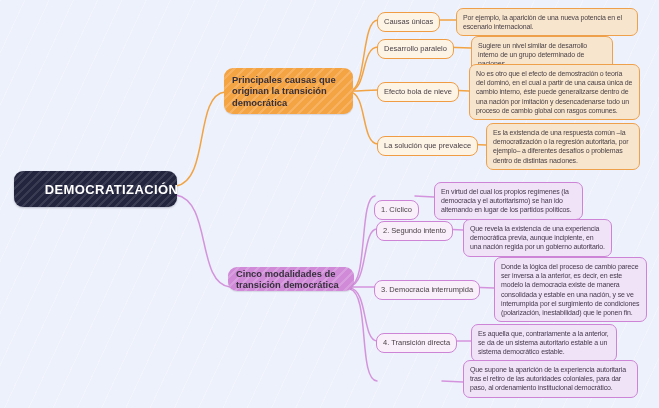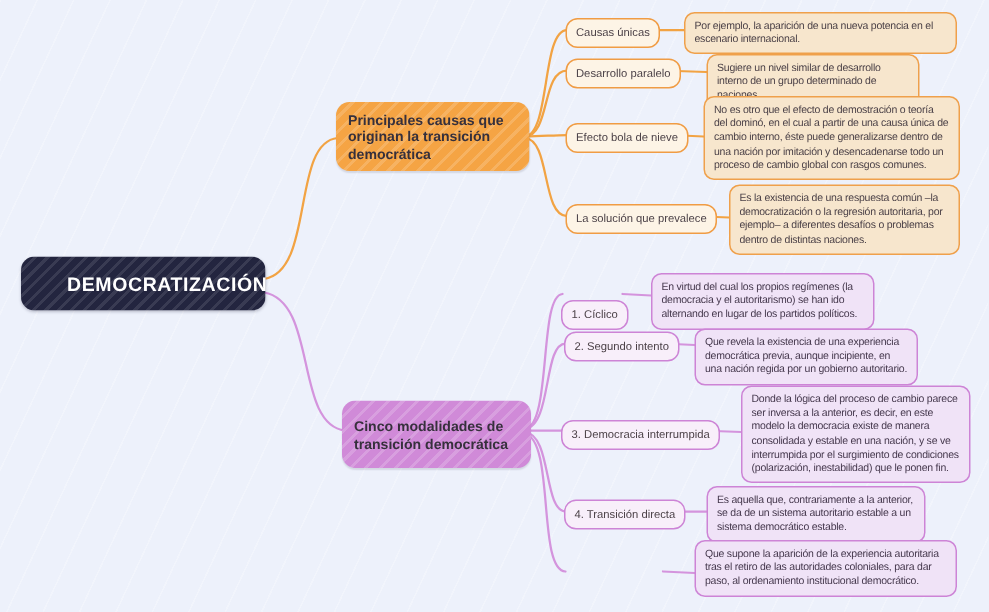--- a/index.html
+++ b/index.html
@@ -27,21 +27,21 @@
     padding:2px 8px;display:flex;align-items:center;
     box-shadow:0 1px 1px rgba(30,30,60,.12);
   }
   .branch-orange{
     left:224px;top:68px;width:129px;height:46px;
     background:
       repeating-linear-gradient(135deg, rgba(255,255,255,0.16) 0 2px, transparent 2px 7px),
       #f5a444;
   }
   .branch-purple{
-    left:228px;top:267px;width:126px;height:45px;
+    left:228px;top:267px;width:126px;height:24px;
     background:
       repeating-linear-gradient(135deg, rgba(255,255,255,0.18) 0 2px, transparent 2px 7px),
       #d08ad8;
   }
   .chip{
     border-radius:8px;font-size:7.5px;color:#4b4147;white-space:nowrap;
     padding:5px 6px;background:#fdf4e6;border:1.4px solid #f09c44;line-height:1;
   }
   .chip.purple{background:#f8effa;border-color:#cd84d6;}
   .desc{

